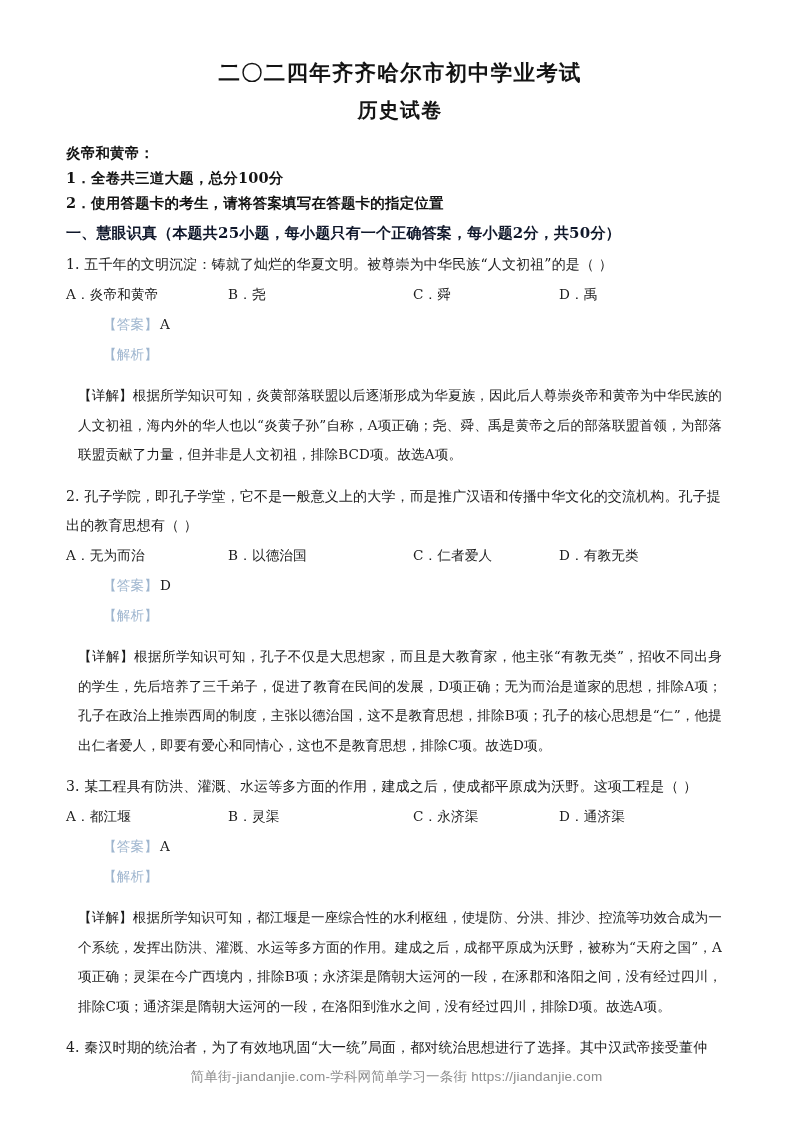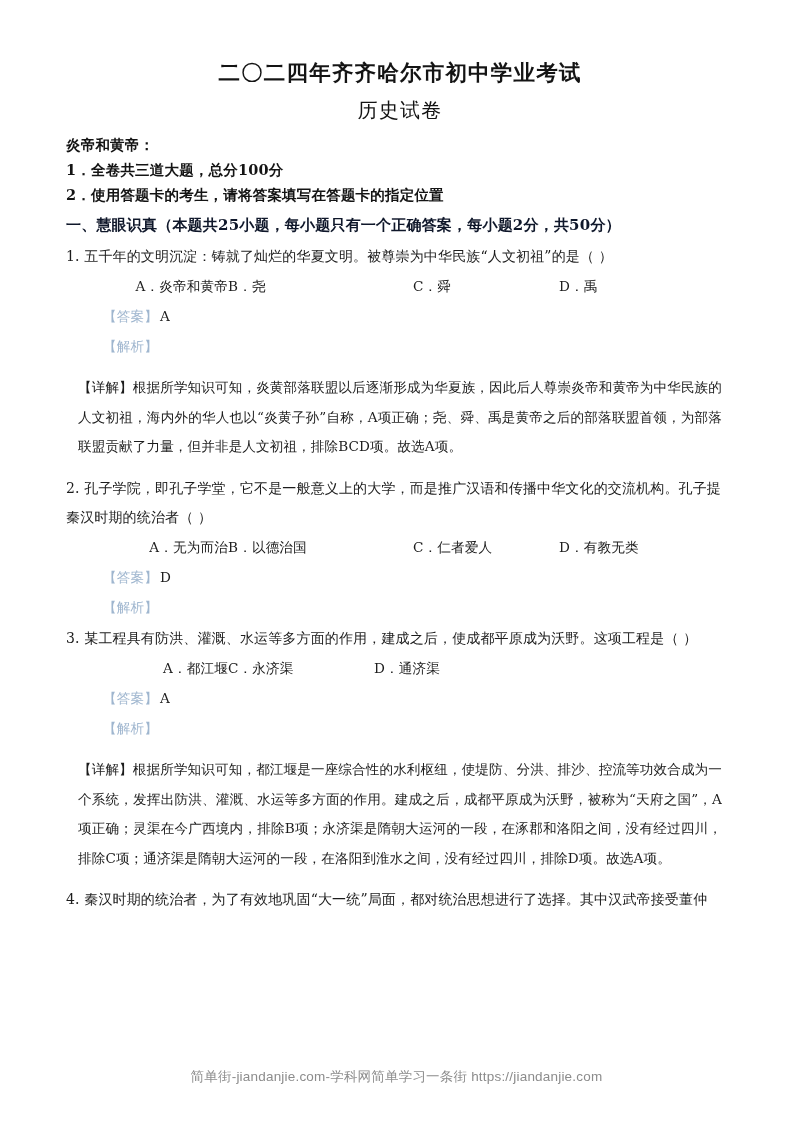--- a/index.html
+++ b/index.html
@@ -41,25 +41,25 @@
     font-weight: bold;
     font-size: 21.5px;
     letter-spacing: 1.2px;
     line-height: 34px;
     margin: 0 0 2px 0;
     color: #141414;
   }
   .doc-subtitle {
     text-align: center;
     font-family: "DejaVu Serif", "Liberation Serif", serif;
-    font-weight: normal;
+    font-weight: bold;
     font-size: 20px;
     letter-spacing: 1.2px;
     line-height: 32px;
-    margin: 4px 0 6px 0;
+    margin: 4px 0 14px 0;
     color: #141414;
   }
 
   
   .notice {
     margin: 0 0 2px 0;
   }
   .notice-line {
     font-weight: bold;
     font-size: 14.5px;
@@ -101,21 +101,21 @@
   .options {
     display: flex;
     font-size: 13.6px;
     line-height: 29.5px;
     color: #1c1c1c;
     letter-spacing: 0.15px;
   }
   .opt {
     white-space: nowrap;
   }
-  .opt-a { width: 162px; text-align: right; }
+  .opt-a { width: 162px; }
   .opt-b { width: 185px; }
   .opt-c { width: 146px; }
   .opt-d { width: auto; }
 
   .meta-line {
     font-size: 13.6px;
     line-height: 30px;
     letter-spacing: 0.15px;
     color: #1c1c1c;
   }
@@ -184,40 +184,44 @@
         <span class="tag">【解析】</span>
       </div>
       <div class="explain">
         <span>【详解】</span><span>根据所学知识可知，炎黄部落联盟以后逐渐形成为华夏族，因此后人尊崇炎帝和黄帝为中华民族的人文初祖，海内外的华人也以“炎黄子孙”自称，A项正确；尧、舜、禹是黄帝之后的部落联盟首领，为部落联盟贡献了力量，但并非是人文初祖，排除BCD项。故选A项。</span>
       </div>
     </div>
 
     <div class="qblock">
       <div class="q-stem">
         <span>2. 孔子学院，即孔子学堂，它不是一般意义上的大学，而是推广汉语和传播中华文化的交流机构。孔子提</span>
-        <span class="cont">秦汉时期的统治者（      ）</span>
+        <span class="cont">出的教育思想有（      ）</span>
       </div>
       <div class="options">
         <span class="opt opt-a">A．无为而治</span>
         <span class="opt opt-b">B．以德治国</span>
         <span class="opt opt-c">C．仁者爱人</span>
         <span class="opt opt-d">D．有教无类</span>
       </div>
       <div class="meta-line">
         <span class="tag">【答案】</span><span class="ans-val">D</span>
       </div>
       <div class="meta-line">
         <span class="tag">【解析】</span>
       </div>
+      <div class="explain">
+        <span>【详解】</span><span>根据所学知识可知，孔子不仅是大思想家，而且是大教育家，他主张“有教无类”，招收不同出身的学生，先后培养了三千弟子，促进了教育在民间的发展，D项正确；无为而治是道家的思想，排除A项；孔子在政治上推崇西周的制度，主张以德治国，这不是教育思想，排除B项；孔子的核心思想是“仁”，他提出仁者爱人，即要有爱心和同情心，这也不是教育思想，排除C项。故选D项。</span>
+      </div>
     </div>
 
     <div class="qblock">
       <div class="q-stem">3. 某工程具有防洪、灌溉、水运等多方面的作用，建成之后，使成都平原成为沃野。这项工程是（      ）</div>
       <div class="options">
         <span class="opt opt-a">A．都江堰</span>
+        <span class="opt opt-b">B．灵渠</span>
         <span class="opt opt-c">C．永济渠</span>
         <span class="opt opt-d">D．通济渠</span>
       </div>
       <div class="meta-line">
         <span class="tag">【答案】</span><span class="ans-val">A</span>
       </div>
       <div class="meta-line">
         <span class="tag">【解析】</span>
       </div>
       <div class="explain">

